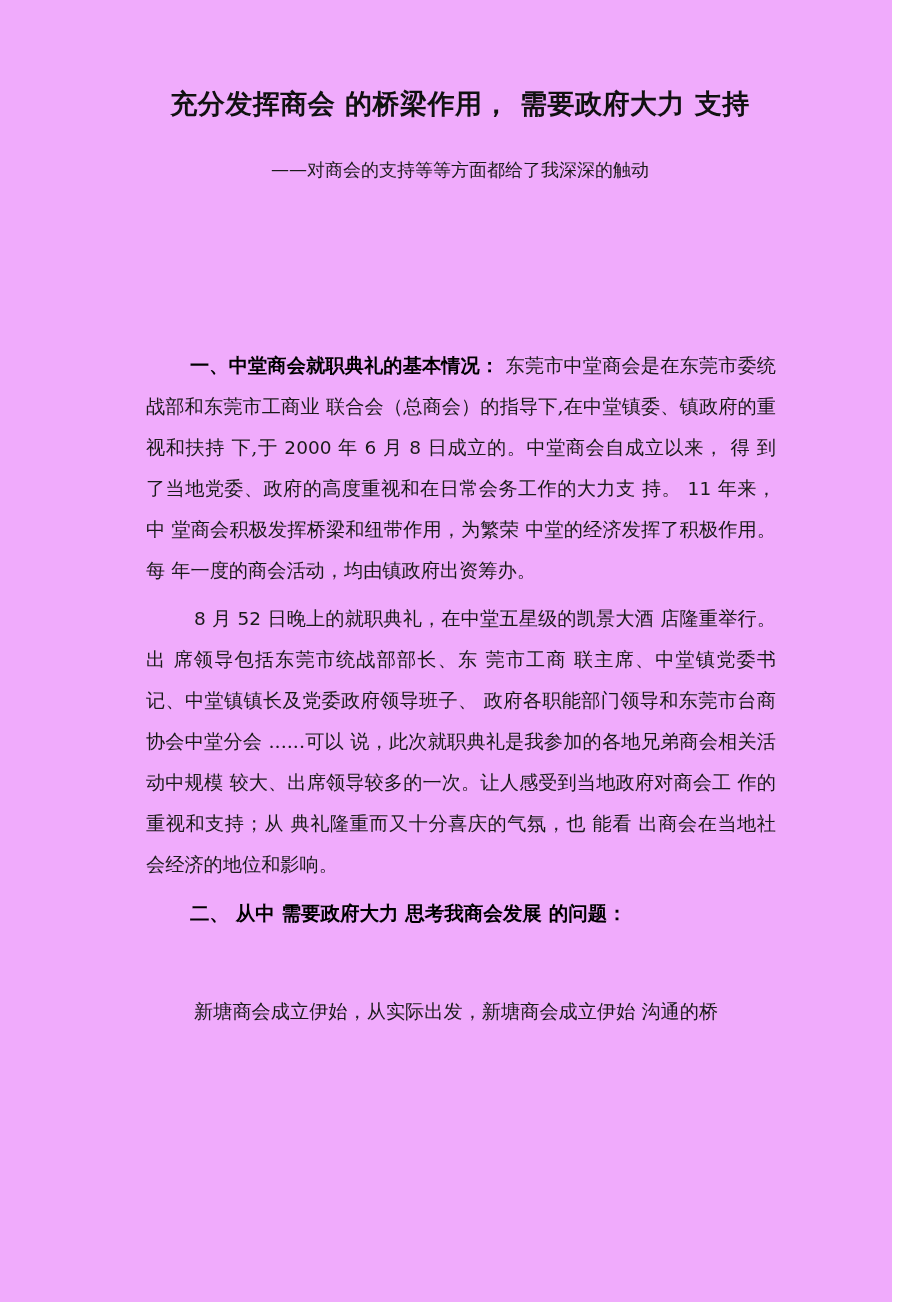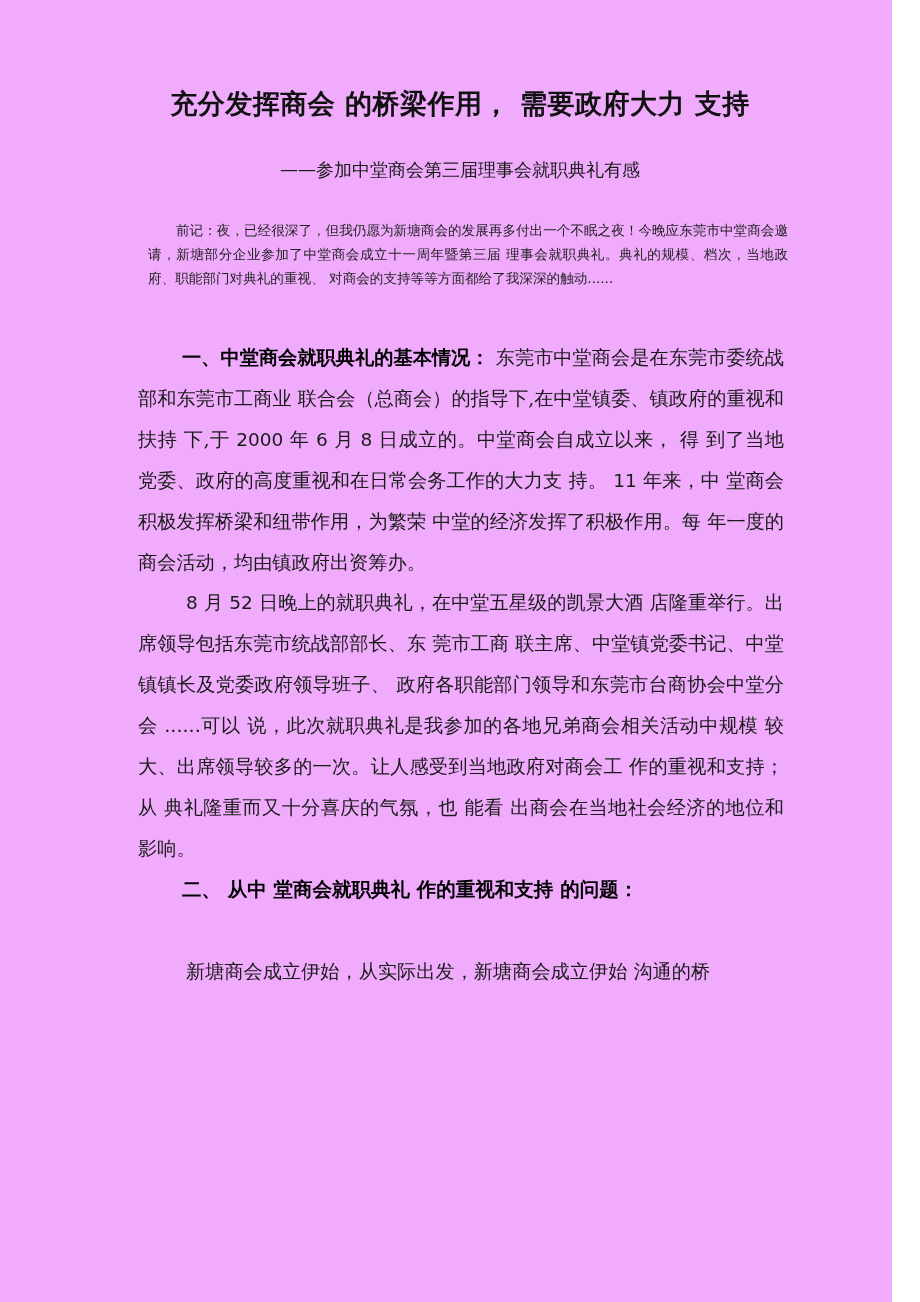--- a/index.html
+++ b/index.html
@@ -80,21 +80,21 @@
     font-family: "DejaVu Serif", "Liberation Serif", serif;
     font-size: 19.2px;
     line-height: 40.9px;
     text-align: justify;
     text-justify: inter-ideograph;
     color: #1a1a1a;
     word-break: break-all;
   }
 
   .para {
-    margin: 0;
+    margin: 8px;
     text-indent: 44px;
   }
 
   .para.big-indent { text-indent: 48px; }
 
   .sec-head {
     font-family: "DejaVu Sans", "Liberation Sans", sans-serif;
     font-weight: bold;
     color: #000000;
   }
@@ -116,31 +116,30 @@
     color: #000000;
   }
 </style>
 </head>
 <body>
 
 <div class="page">
 
   <div class="doc-title">充分发挥商会 的桥梁作用， 需要政府大力 支持</div>
 
-  <div class="doc-subtitle">——参加中堂商会第三届理事会就职典礼有感</div>
+  <div class="doc-subtitle">——对商会的支持等等方面都给了我深深的触动</div>
 
-  <div class="preface">前记：夜，已经很深了，但我仍愿为新塘商会的发展再多付出一个不眠之夜！今晚应东莞市中堂商会邀请，新塘部分企业参加了中堂商会成立十一周年暨第三届 理事会就职典礼。典礼的规模、档次，当地政府、职能部门对典礼的重视、 对商会的支持等等方面都给了我深深的触动......</div>
 
   <div class="body-block">
 
     <p class="para"><span class="sec-head">一、中堂商会就职典礼的基本情况：</span><span> 东莞市中堂商会是在东莞市委统战部和东莞市工商业 联合会（总商会）的指导下,在中堂镇委、镇政府的重视和扶持 下,于 </span><span class="num">2000</span><span> 年 </span><span class="num">6</span><span> 月 </span><span class="num">8</span><span> 日成立的。中堂商会自成立以来， 得 到了当地党委、政府的高度重视和在日常会务工作的大力支 持。 </span><span class="num">11</span><span> 年来，中 堂商会积极发挥桥梁和纽带作用，为繁荣 中堂的经济发挥了积极作用。每 年一度的商会活动，均由镇政府出资筹办。</span></p>
 
     <p class="para big-indent"><span class="num">8</span><span> 月 </span><span class="num">52</span><span> 日晚上的就职典礼，在中堂五星级的凯景大酒 店隆重举行。出 席领导包括东莞市统战部部长、东 莞市工商 联主席、中堂镇党委书记、中堂镇镇长及党委政府领导班子、 政府各职能部门领导和东莞市台商协会中堂分会 ......可以 说，此次就职典礼是我参加的各地兄弟商会相关活动中规模 较大、出席领导较多的一次。让人感受到当地政府对商会工 作的重视和支持；从 典礼隆重而又十分喜庆的气氛，也 能看 出商会在当地社会经济的地位和影响。</span></p>
 
-    <p class="para"><span class="sec2">二、 从中 堂商会就职典礼 作的重视和支持 的问题：</span></p>
+    <p class="para"><span class="sec2">二、 从中 需要政府大力 思考我商会发展 的问题：</span></p>
 
     <span class="gap-line"></span>
 
     <p class="para big-indent"><span>新塘商会成立伊始，从实际出发，新塘商会成立伊始 沟通的桥</span></p>
 
   </div>
 
 </div>
 
 </body></html>

